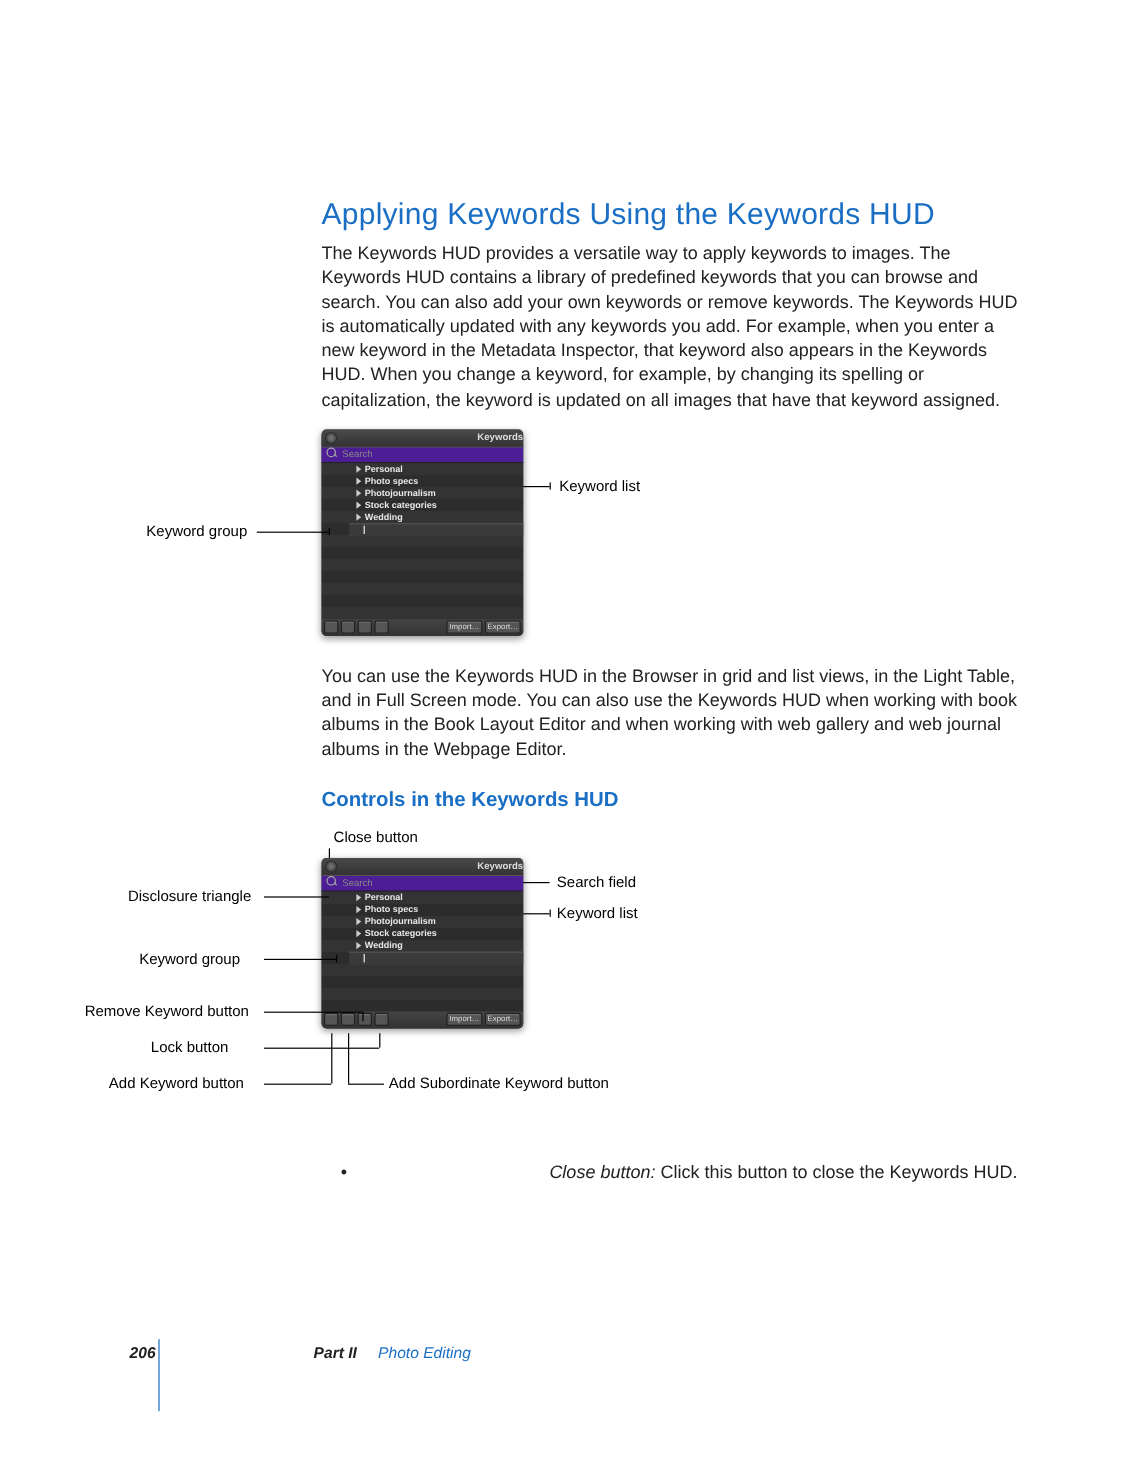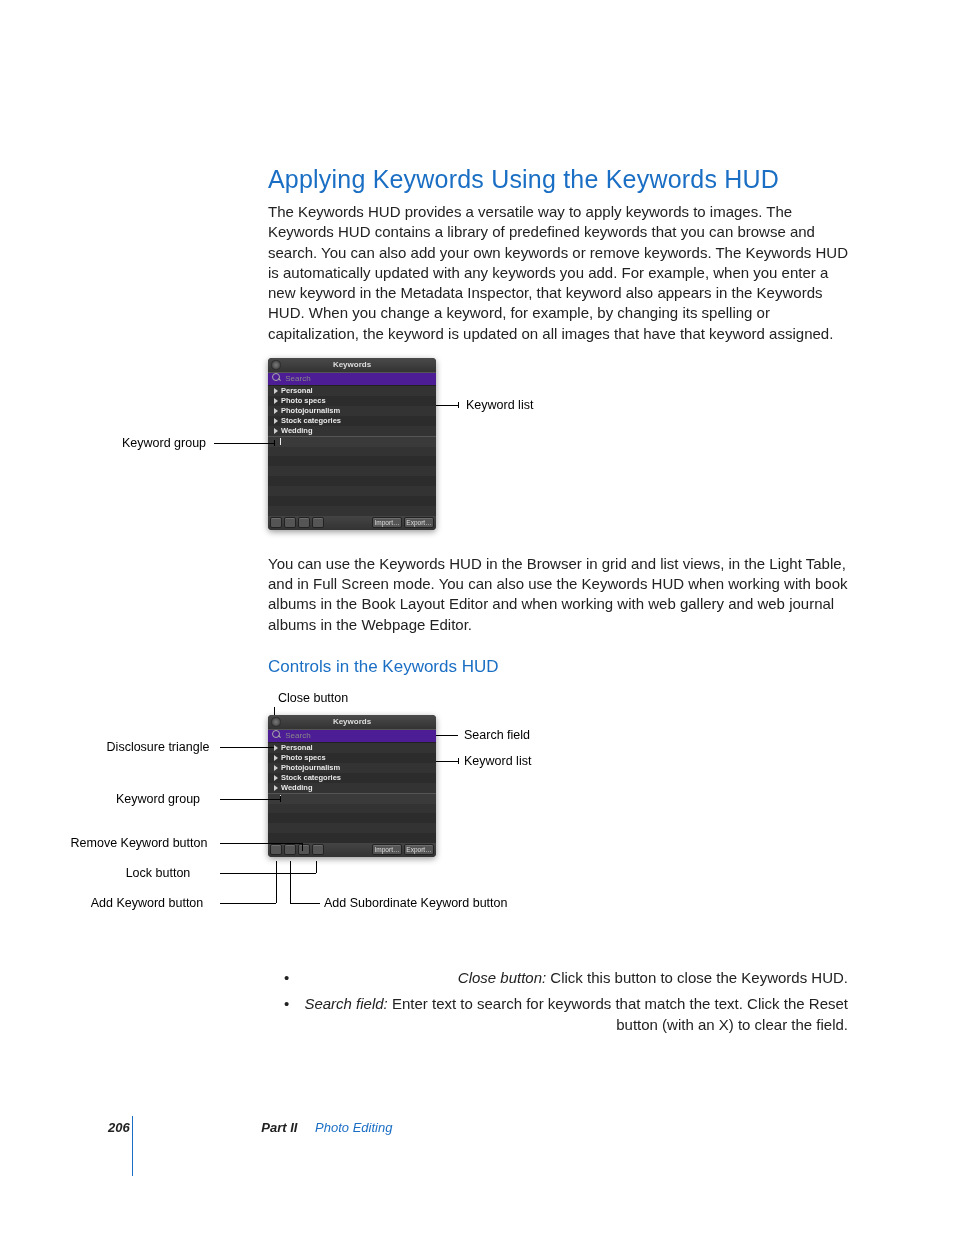--- a/index.html
+++ b/index.html
@@ -21,21 +21,21 @@
   }
   h1.page-title {
     color: #1a6fc4;
     font-weight: 400;
     font-size: 25px;
     margin: 0 0 8px 0;
     letter-spacing: 0.2px;
   }
   h2.section-title {
     color: #1a6fc4;
-    font-weight: 400;
+    font-weight: 700;
     font-size: 17px;
     margin: 22px 0 8px 0;
   }
   p.body {
     margin: 0 0 14px 0;
     line-height: 1.35;
   }
   .figure-wrap {
     position: relative;
     margin: 14px 0 16px 0;
@@ -52,21 +52,21 @@
     background: #2a2a2a;
     border-radius: 4px;
     box-shadow: 0 2px 6px rgba(0,0,0,0.4);
     font-size: 8px;
     color: #ddd;
   }
   .hud-header {
     position: relative;
     height: 14px;
     line-height: 14px;
-    text-align: center;
+    text-align: right;
     background: linear-gradient(#4a4a4a,#333);
     border-radius: 4px 4px 0 0;
     font-weight: bold;
     font-size: 8px;
   }
   .hud-close {
     position: absolute;
     left: 3px; top: 2px;
     width: 10px; height: 10px;
     border-radius: 50%;
@@ -86,20 +86,21 @@
     display:inline-block;
     width:6px;height:6px;border:1px solid #aaa;border-radius:50%;
     position:relative;top:0px;
   }
   .hud-search .mag::after{
     content:"";position:absolute;width:3px;height:1px;background:#aaa;left:5px;top:5px;transform:rotate(45deg);
   }
   .hud-search span.ph { color:#888; margin-left:3px;}
   .hud-list {
     background: repeating-linear-gradient(#333 0,#333 10px,#2c2c2c 10px,#2c2c2c 20px);
+    padding-left: 23px;
   }
   .hud-list.tall { height: 130px; }
   .hud-list.short { height: 100px; }
   .hud-item {
     height: 10px; line-height:10px;
     padding-left: 6px;
     font-weight: bold;
     font-size: 7.5px;
     color: #e8e8e8;
   }
@@ -304,23 +305,20 @@
 
     <div class="callout-line callout-v" style="left:22px;top:170px;height:42px;"></div>
     <div class="callout-line callout-h" style="left:22px;top:212px;width:30px;"></div>
     <div class="callout-text" style="left:56px;top:205px;width:120px;line-height:1.2;">Add Subordinate Keyword button</div>
   </div>
 
   <ul class="bullets">
     <li>
       <span class="term">Close button:</span><span>  Click this button to close the Keywords HUD.</span>
     </li>
-    <li>
-      <span class="term">Search field:</span><span>  Enter text to search for keywords that match the text. Click the Reset button (with an X) to clear the field.</span>
-    </li>
   </ul>
 </div>
 
 <div class="side-rule"></div>
 <div class="page-footer">
   <span class="page-num">206</span>
   <span class="part-label">Part II</span>
   <span class="part-name">Photo Editing</span>
 </div>
 

